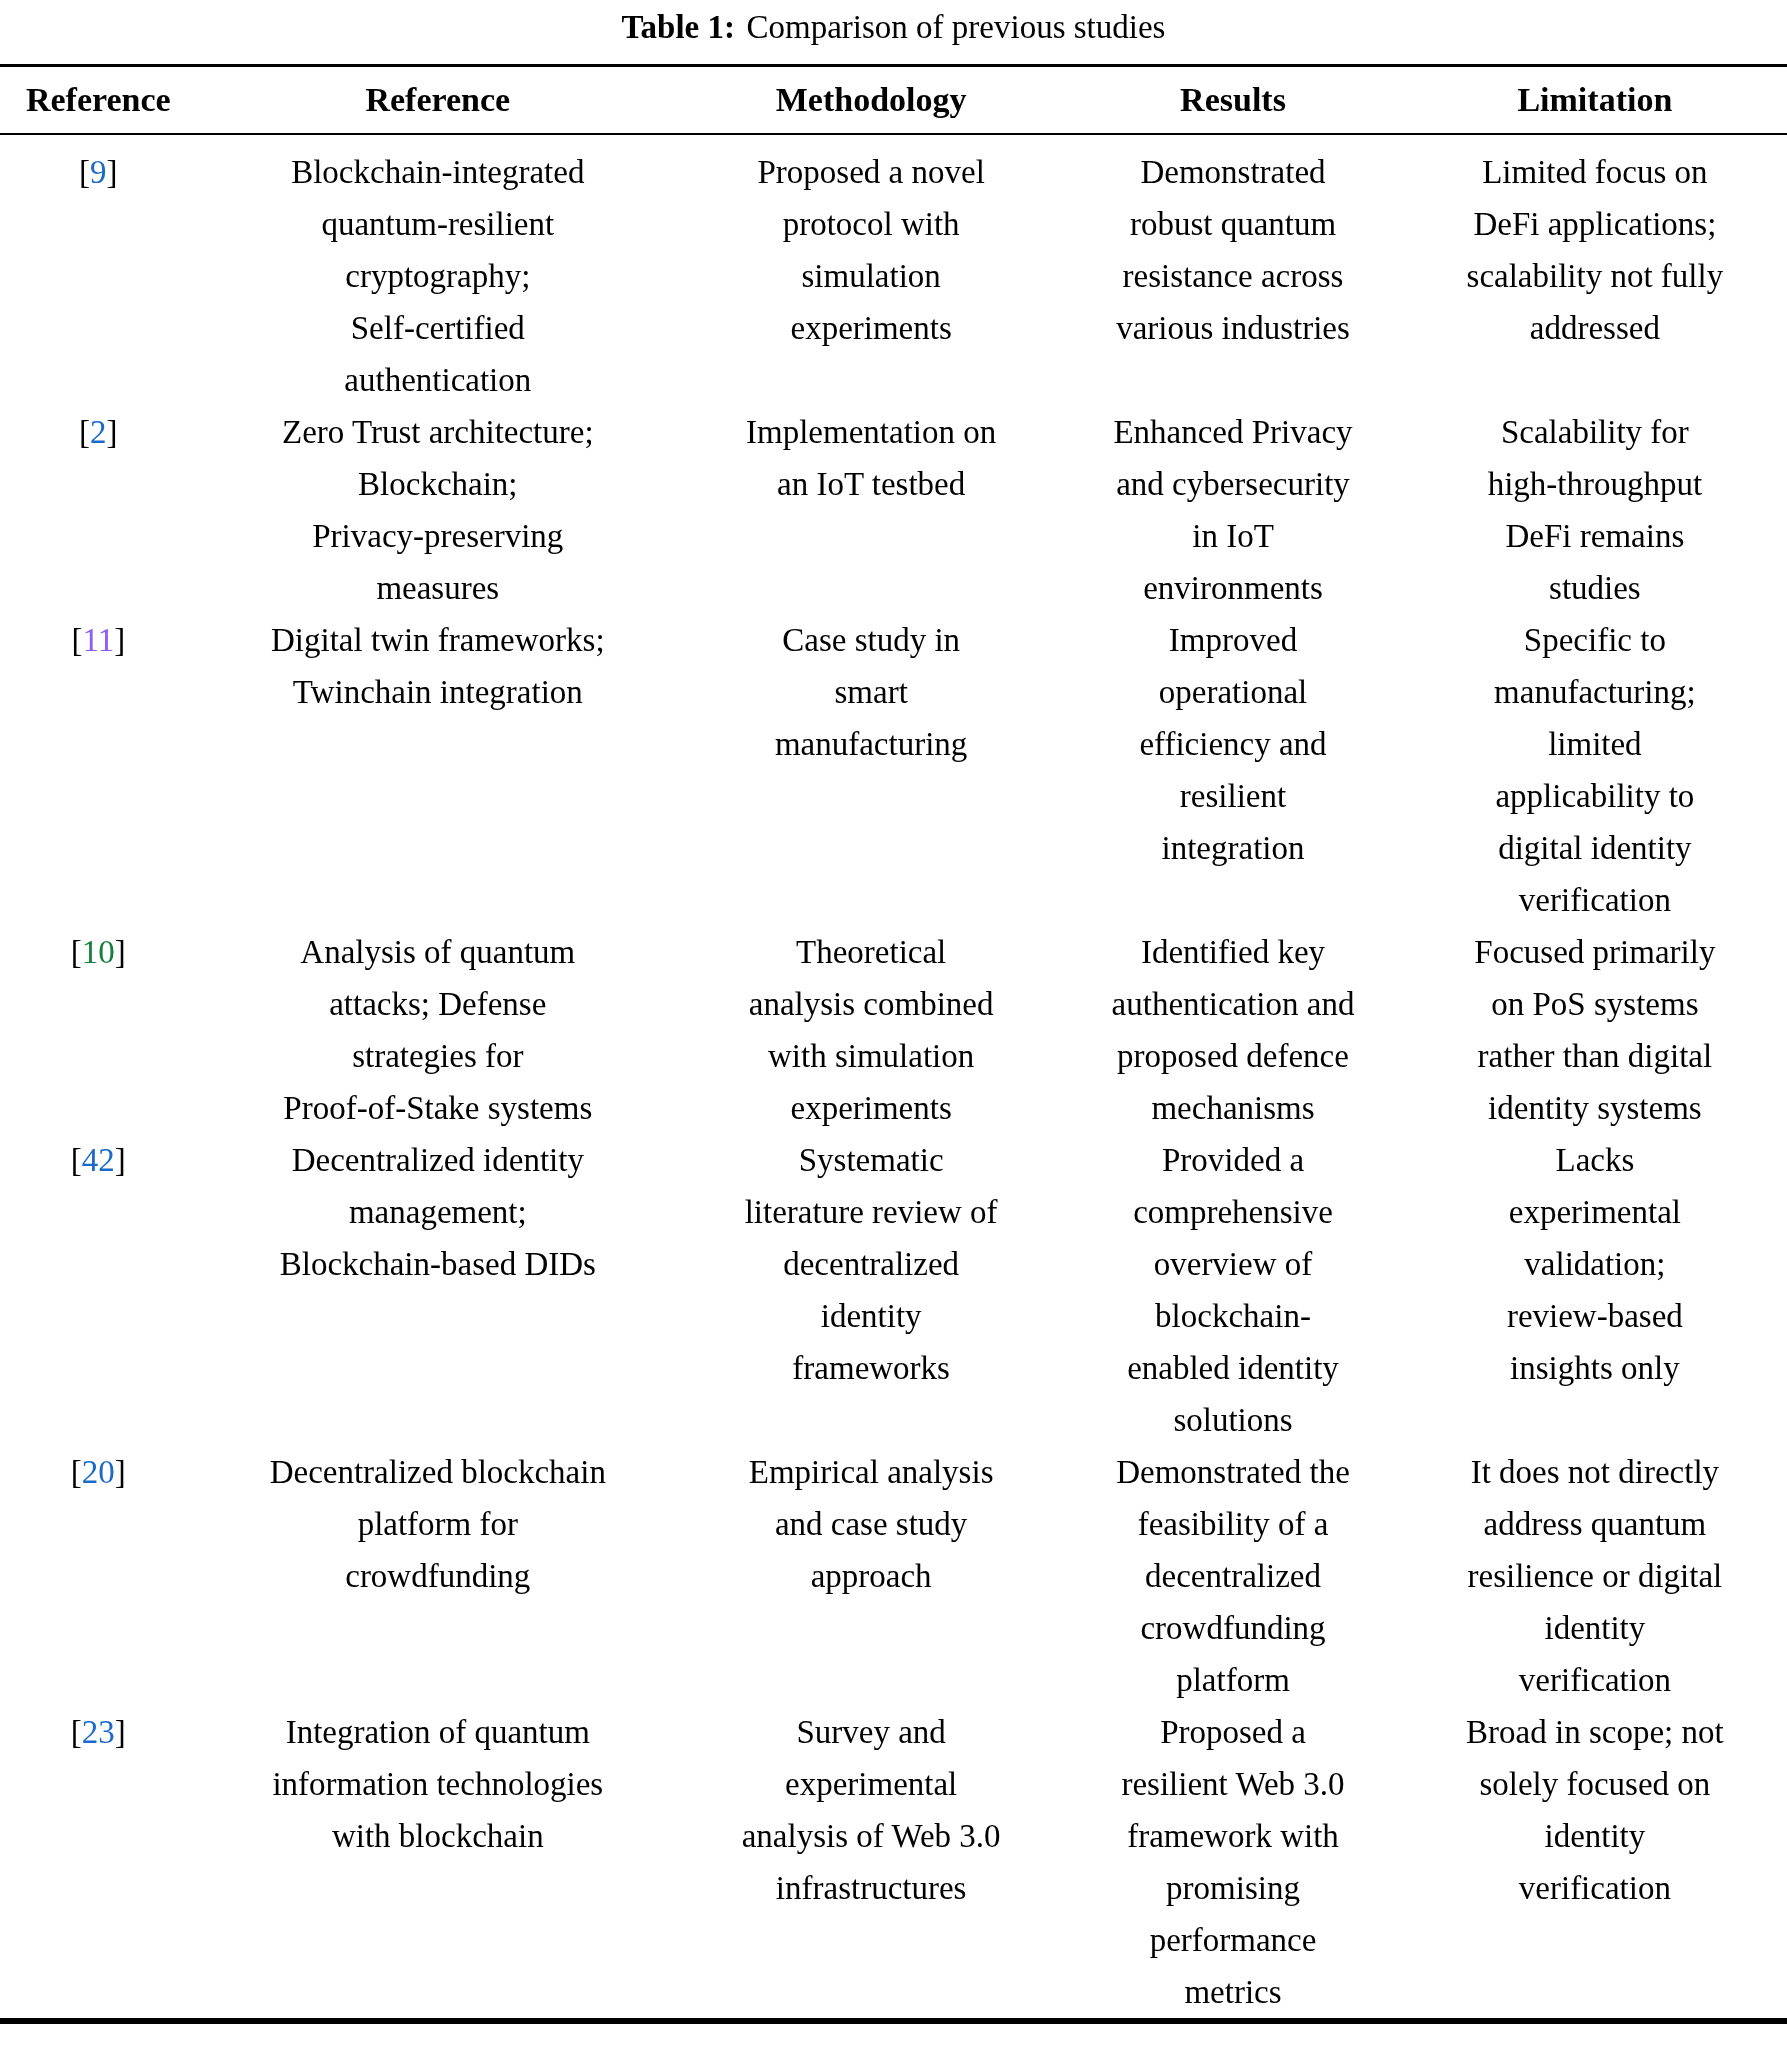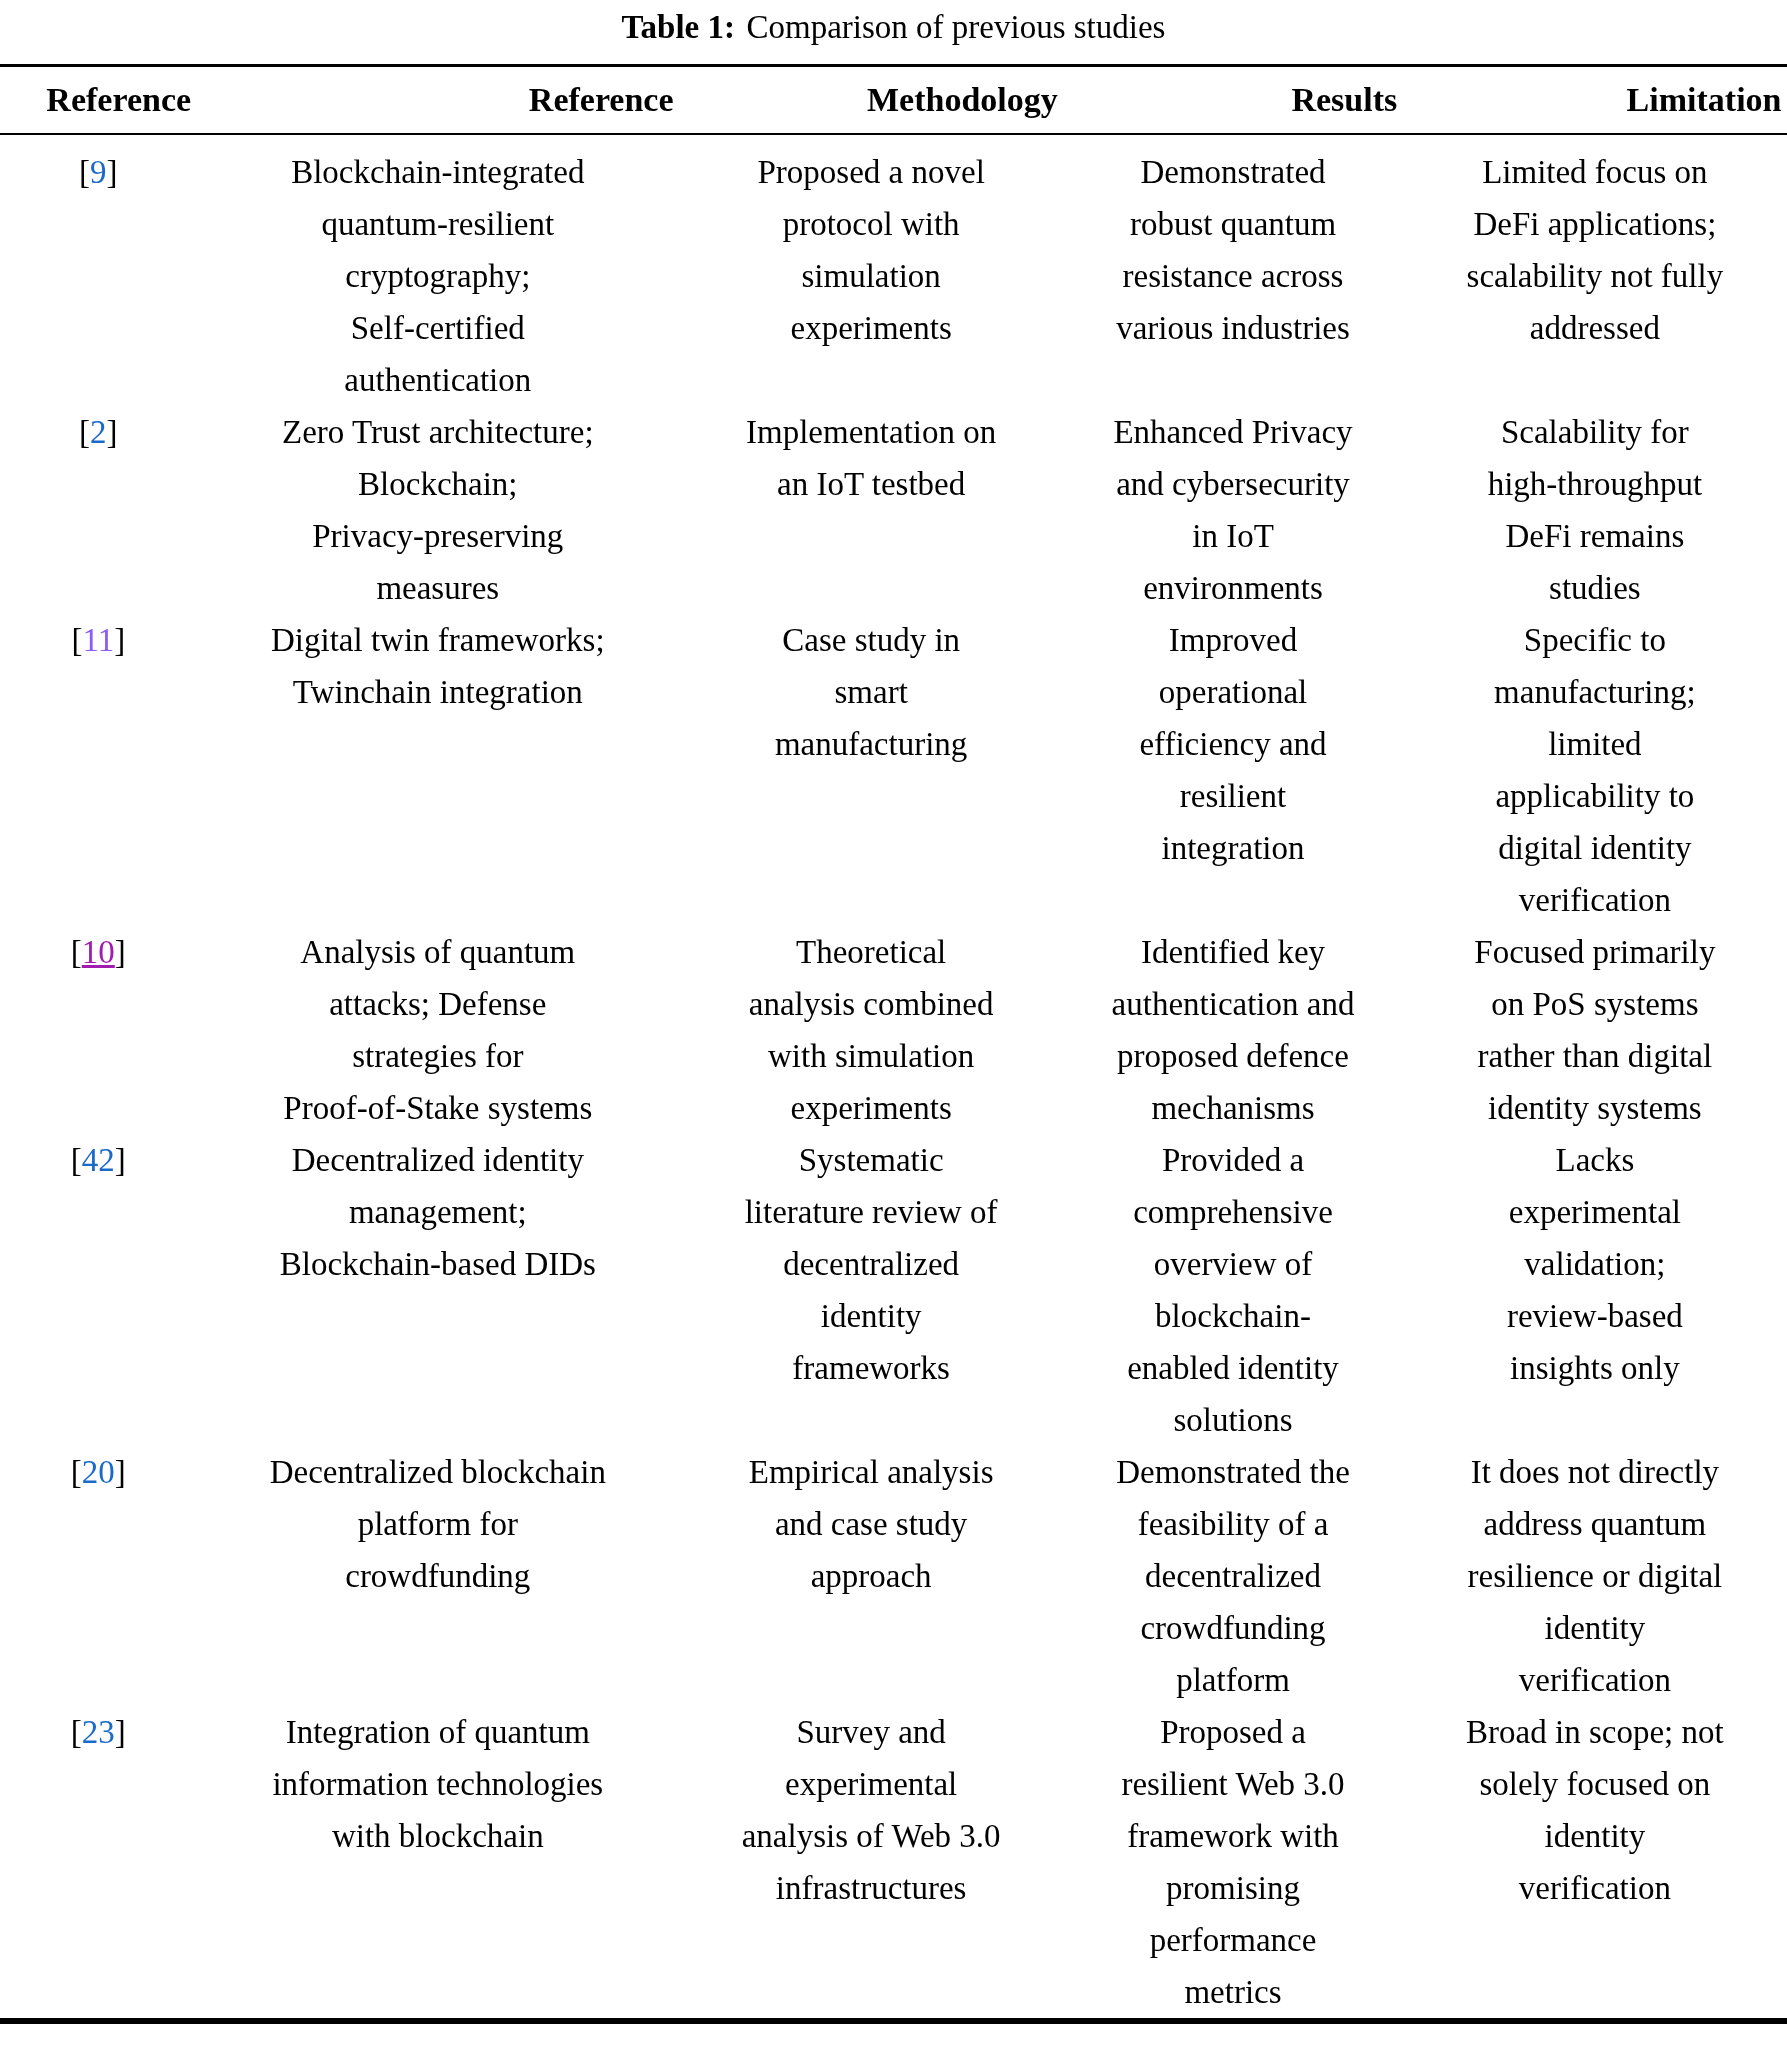--- a/index.html
+++ b/index.html
@@ -36,21 +36,21 @@
   }
   col.c-ref { width: 11%; }
   col.c-tech { width: 27%; }
   col.c-meth { width: 21.5%; }
   col.c-res { width: 19%; }
   col.c-lim { width: 21.5%; }
   thead th {
     font-weight: bold;
     font-size: 34px;
     line-height: 52px;
-    text-align: right;
+    text-align: center;
     vertical-align: middle;
     padding: 7.3px 5.5px 7.3px 5.5px;
     border-bottom: 2.7px solid #000000;
   }
   tbody td {
     font-size: 33px;
     line-height: 52px;
     text-align: center;
     vertical-align: top;
     padding: 0 7.3px;
@@ -144,21 +144,21 @@
 resilient
 integration</td>
         <td>Specific to
 manufacturing;
 limited
 applicability to
 digital identity
 verification</td>
       </tr>
       <tr>
-        <td class="ref-cell"><span>[</span><a class="cite" style="color: #a21caf; text-decoration: underline;">10</a><span>]</span></td>
+        <td class="ref-cell"><span>[</span><a class="cite" style="color: #15803d;">10</a><span>]</span></td>
         <td>Analysis of quantum
 attacks; Defense
 strategies for
 Proof-of-Stake systems</td>
         <td>Theoretical
 analysis combined
 with simulation
 experiments</td>
         <td>Identified key
 authentication and

